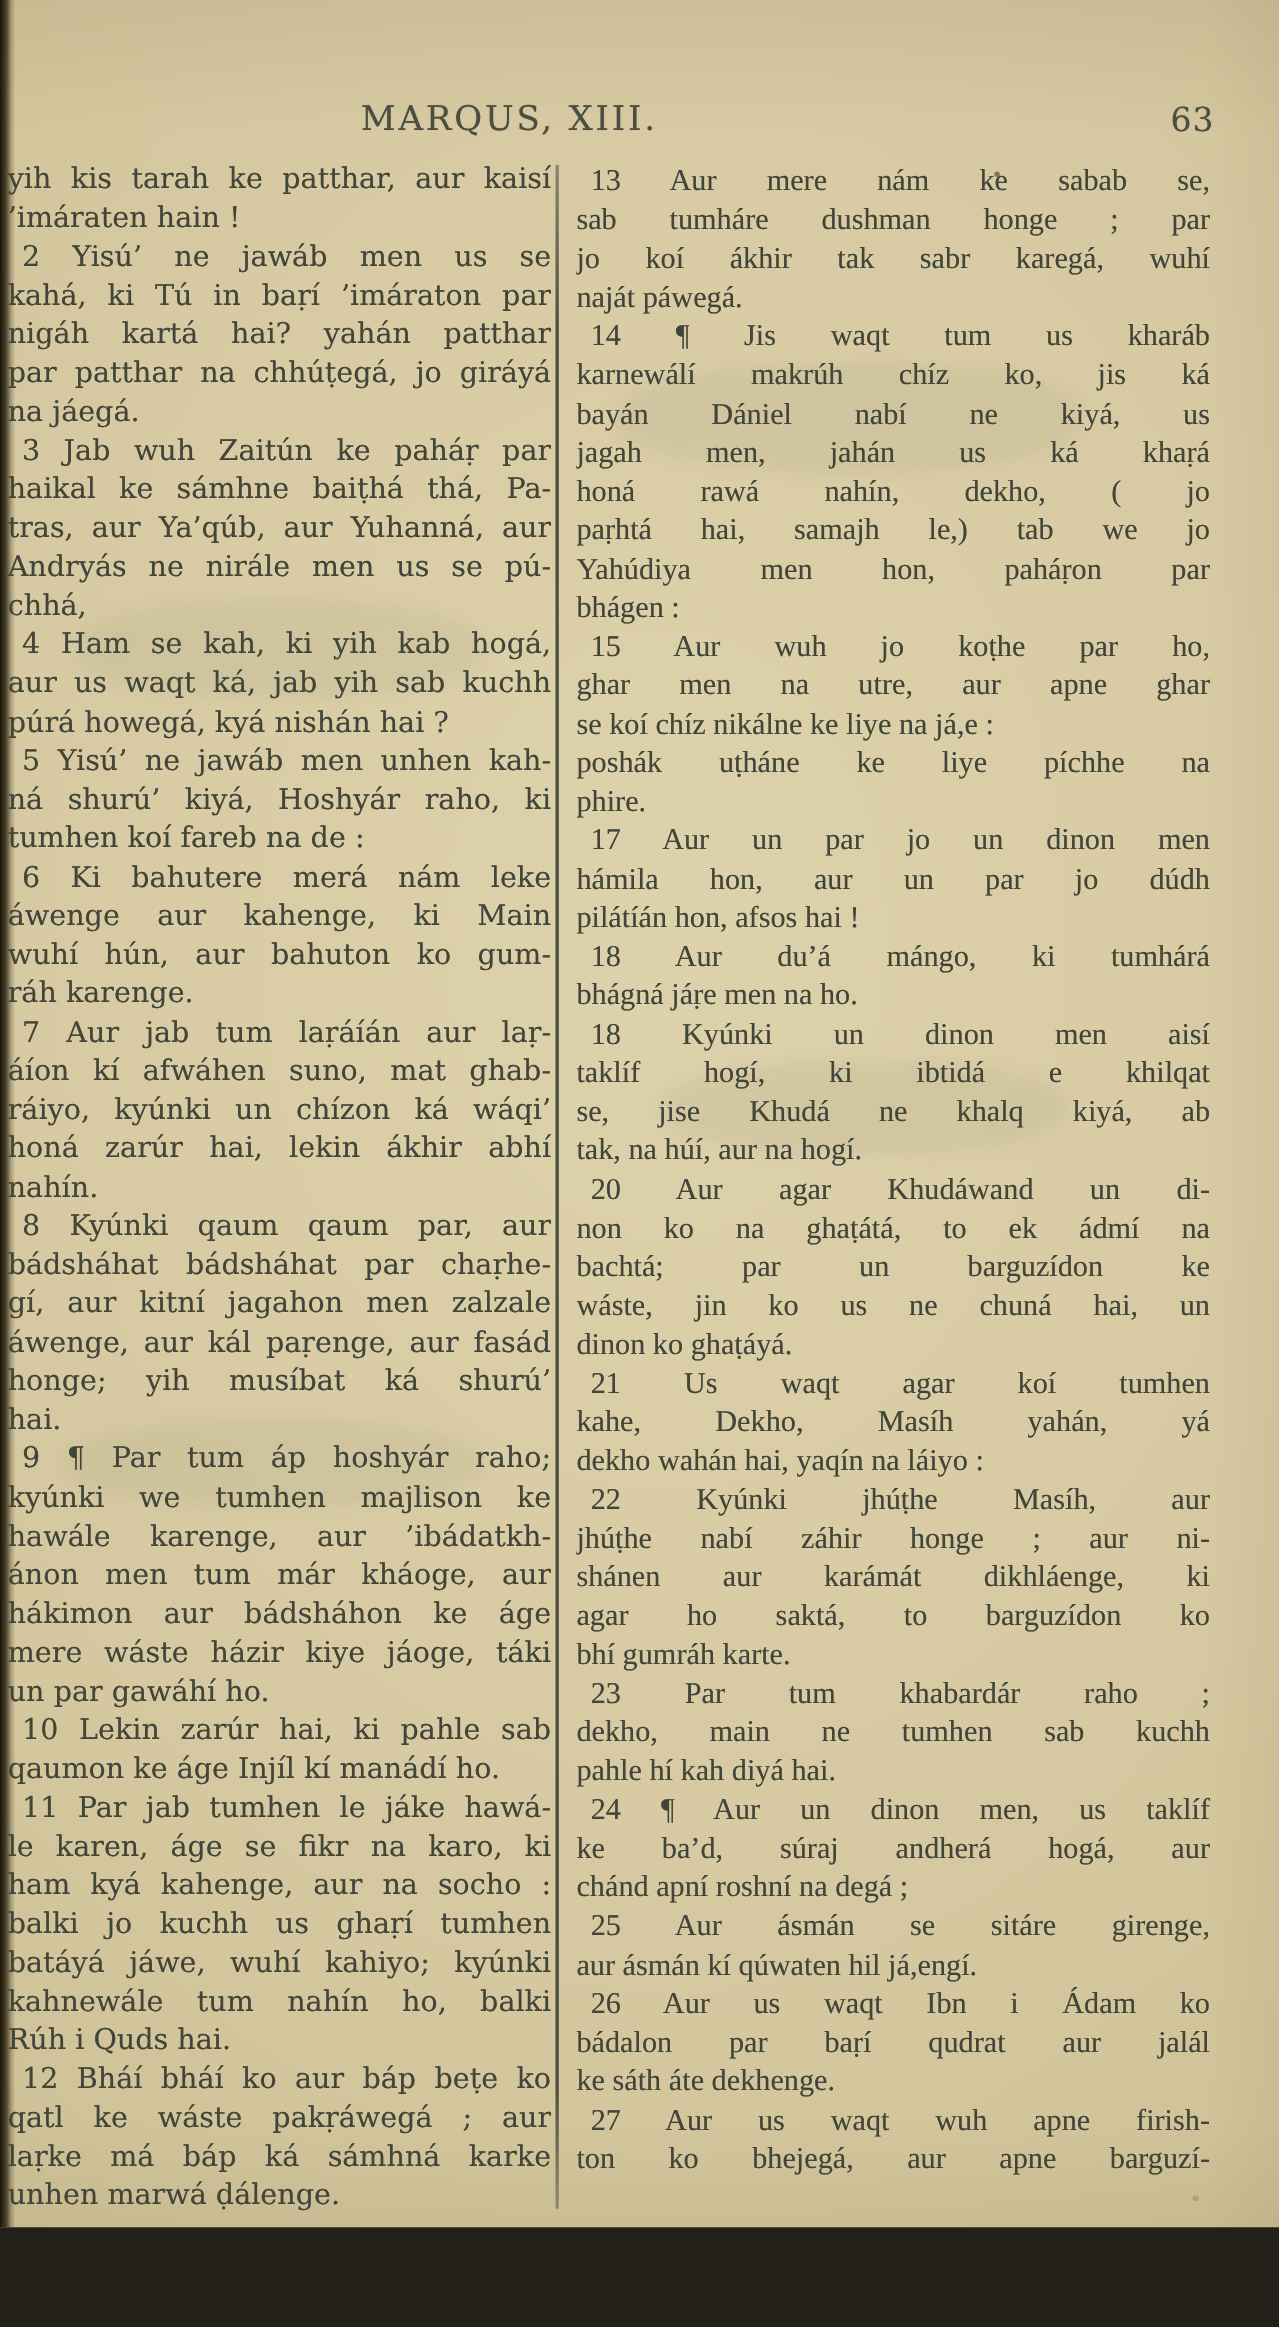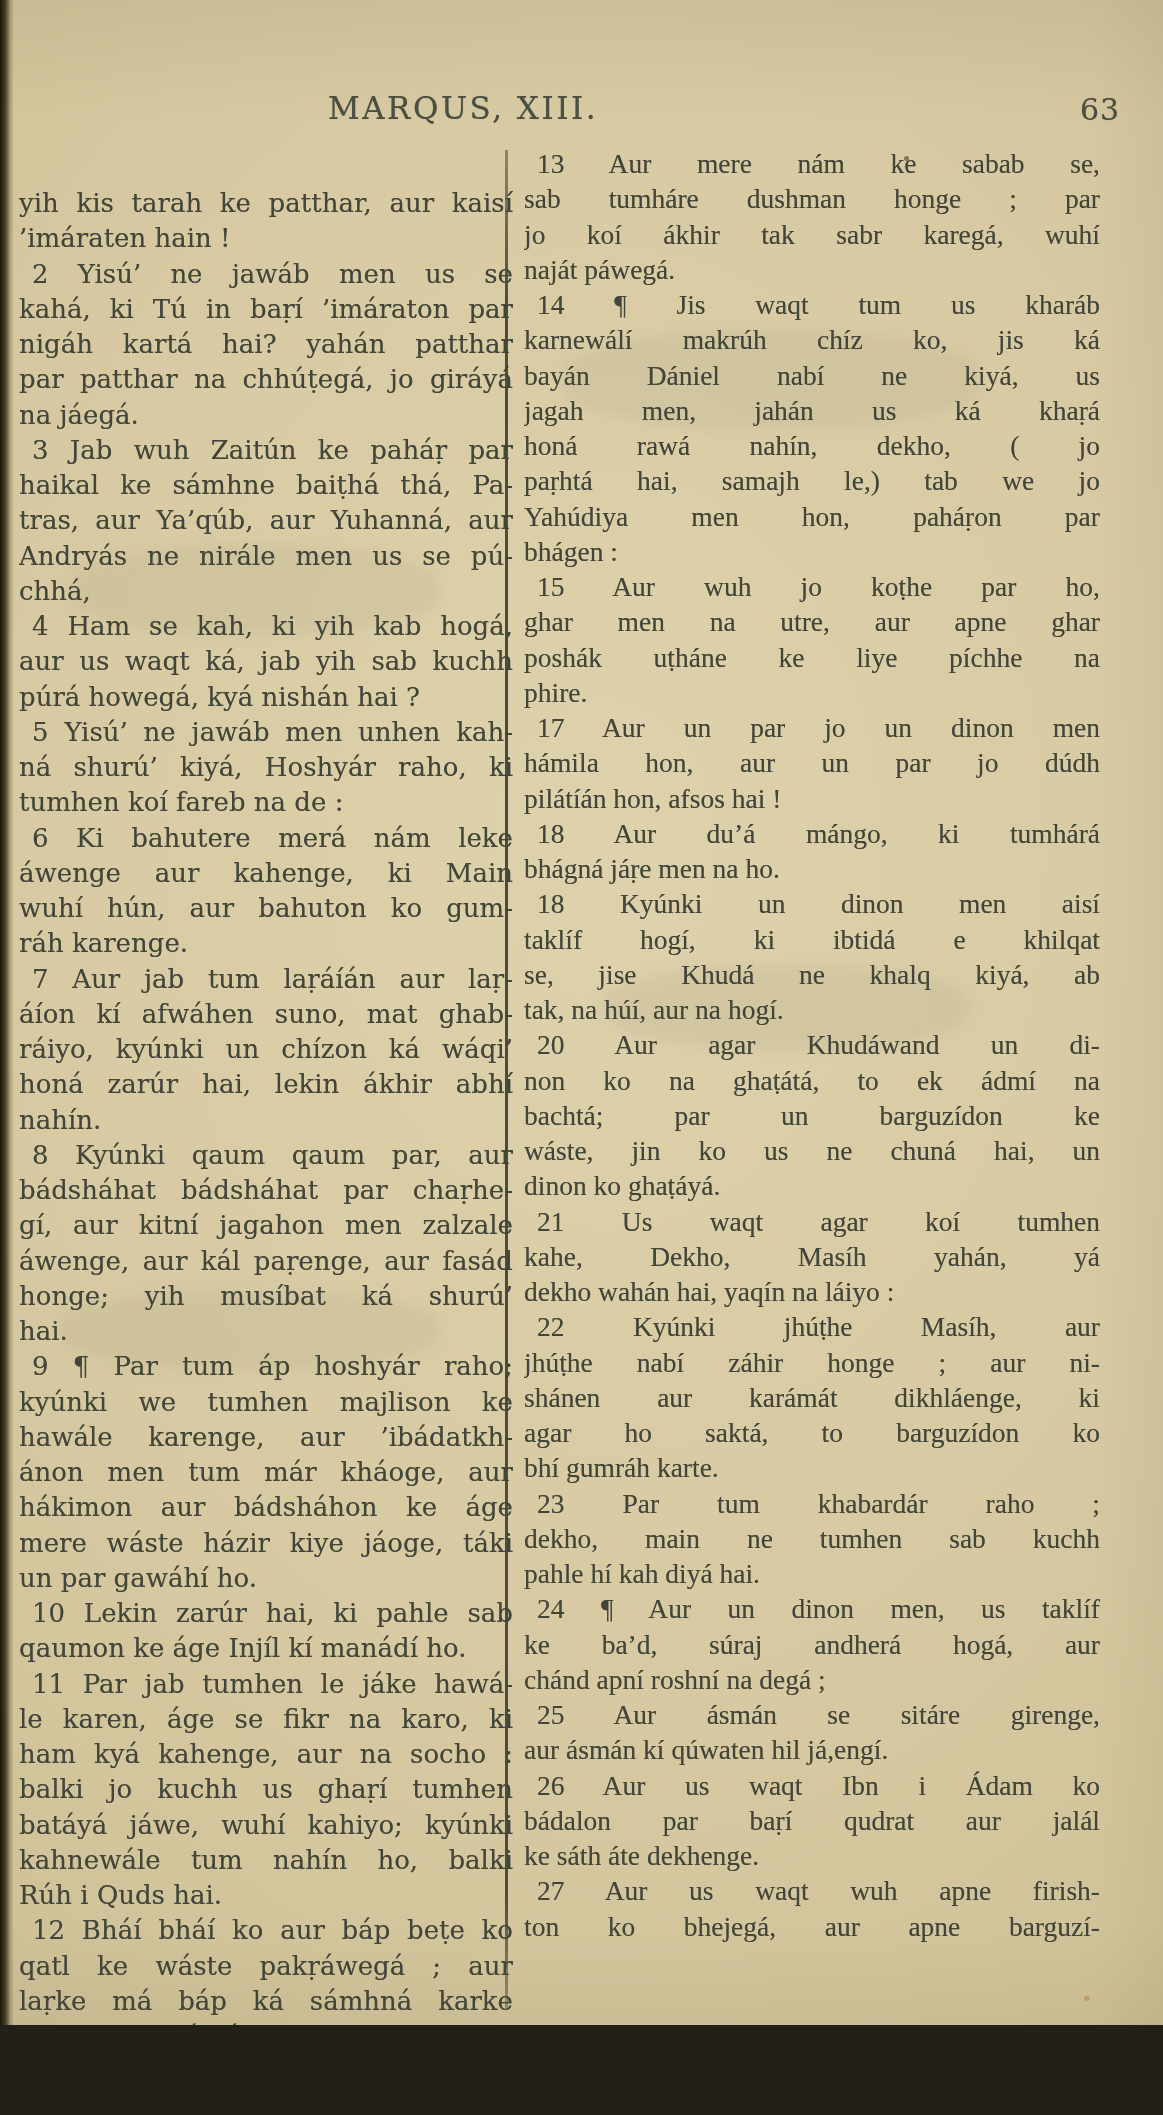--- a/index.html
+++ b/index.html
@@ -27,31 +27,30 @@
   .header-title{
     position:absolute;left:463px;top:90px;transform:translateX(-50%);
     font-size:31px;letter-spacing:2.5px;color:#4b4f42;
     white-space:nowrap;
     text-shadow:0 0 .7px rgba(60,64,52,.55);
   }
   .page-number{
     position:absolute;left:1064px;top:92px;
     font-size:30px;letter-spacing:1px;color:#4b4f42;
     text-shadow:0 0 .7px rgba(60,64,52,.55);
-    margin-left:16px;
   }
   .divider{
     position:absolute;left:505px;top:150px;width:3px;height:1858px;
     background:linear-gradient(180deg,rgba(74,78,63,.55) 0%,var(--rule) 8%,var(--rule) 94%,rgba(74,78,63,.45) 100%);
   }
   .column{
     position:absolute;top:146px;
     text-shadow:0 0 .6px rgba(60,64,52,.5);
   }
-  .column.left{left:19px;width:494px;font-size:26px;margin-top:40px;}
+  .column.left{left:7px;width:494px;font-size:26px;}
   .column.right{left:524px;width:576px;font-size:27.5px;font-family:Liberation Serif, serif;}
   .line{
     height:35.25px;line-height:35.25px;
     text-align:justify;text-align-last:justify;
     overflow:hidden;
   }
   .line.pend{text-align-last:left;}
   .line.indent{padding-left:13px;}
   .smudge{
     position:absolute;border-radius:45%;
@@ -142,20 +141,21 @@
       <div class="line indent">14 ¶ Jis waqt tum us kharáb</div>
       <div class="line">karnewálí makrúh chíz ko, jis ká</div>
       <div class="line">bayán Dániel nabí ne kiyá, us</div>
       <div class="line">jagah men, jahán us ká khaṛá</div>
       <div class="line">honá rawá nahín, dekho, ( jo</div>
       <div class="line">paṛhtá hai, samajh le,) tab we jo</div>
       <div class="line">Yahúdiya men hon, paháṛon par</div>
       <div class="line pend">bhágen :</div>
       <div class="line indent">15 Aur wuh jo koṭhe par ho,</div>
       <div class="line">ghar men na utre, aur apne ghar</div>
+      <div class="line pend">se koí chíz nikálne ke liye na já,e :</div>
       <div class="line">poshák uṭháne ke liye píchhe na</div>
       <div class="line pend">phire.</div>
       <div class="line indent">17 Aur un par jo un dinon men</div>
       <div class="line">hámila hon, aur un par jo dúdh</div>
       <div class="line pend">pilátíán hon, afsos hai !</div>
       <div class="line indent">18 Aur du’á mángo, ki tumhárá</div>
       <div class="line pend">bhágná jáṛe men na ho.</div>
       <div class="line indent">18 Kyúnki un dinon men aisí</div>
       <div class="line">taklíf hogí, ki ibtidá e khilqat</div>
       <div class="line">se, jise Khudá ne khalq kiyá, ab</div>

